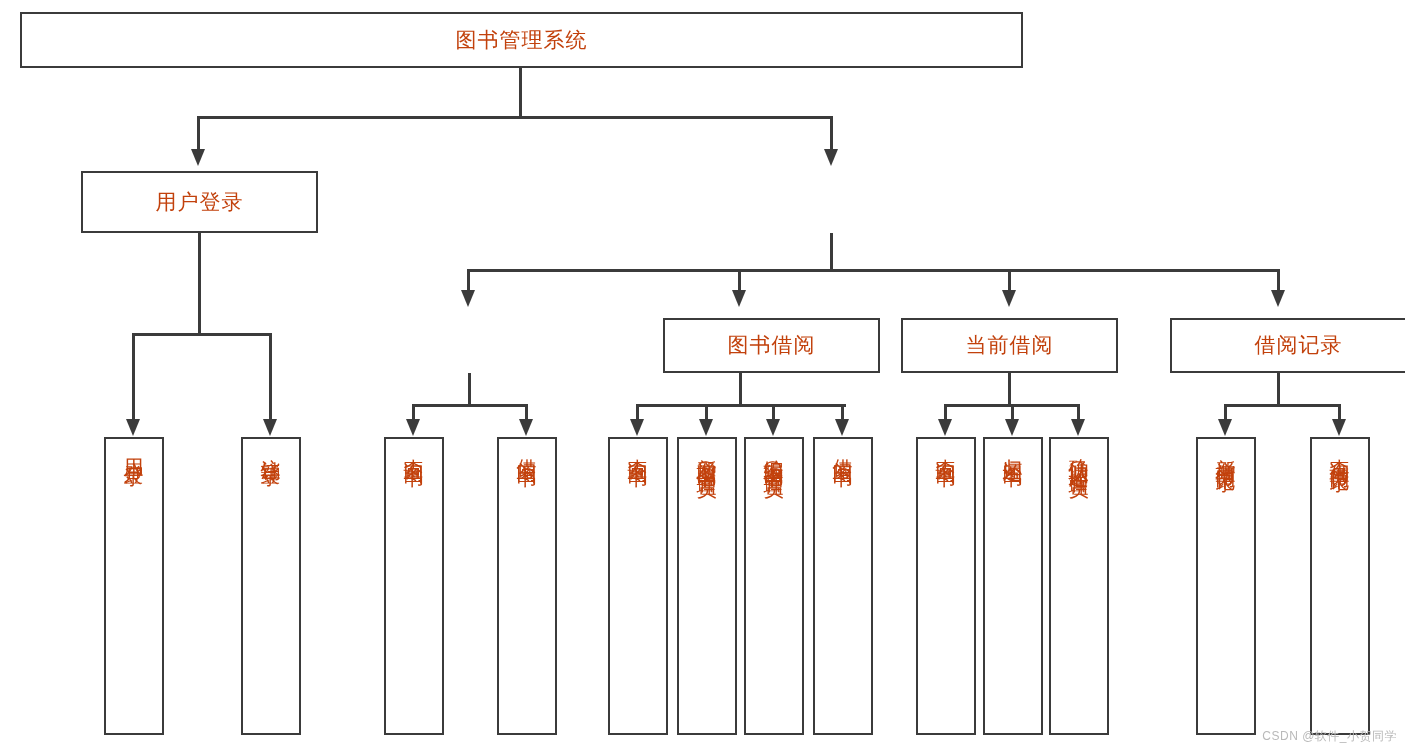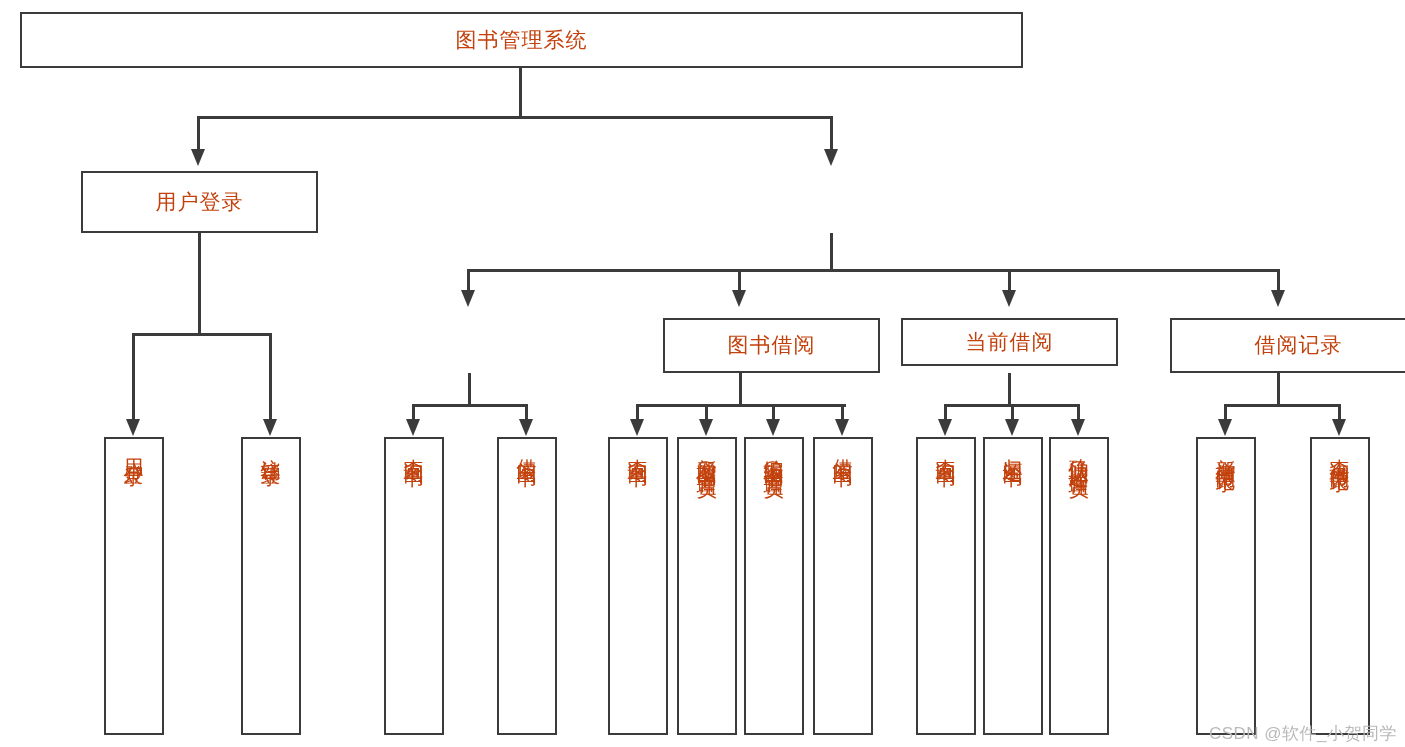--- a/index.html
+++ b/index.html
@@ -69,21 +69,21 @@
     width: 0;
     height: 0;
     border-left: 7px solid transparent;
     border-right: 7px solid transparent;
     border-top: 17px solid #3b3b3b;
   }
   .watermark {
     position: absolute;
     right: 8px;
     bottom: 2px;
-    font-size: 17px;
+    font-size: 12px;
     color: #b9b9b9;
     white-space: nowrap;
     letter-spacing: 0.5px;
     pointer-events: none;
   }
 </style>
 </head>
 <body>
 
 <div id="canvas">
@@ -117,21 +117,21 @@
   <div class="ln v" style="left:738px; top:269px; height:22px;"></div>
   <div class="arrowhead" style="left:732px; top:290px;"></div>
   <div class="ln v" style="left:1008px; top:269px; height:22px;"></div>
   <div class="arrowhead" style="left:1002px; top:290px;"></div>
   <div class="ln v" style="left:1277px; top:269px; height:22px;"></div>
   <div class="arrowhead" style="left:1271px; top:290px;"></div>
 
   <div class="node horiz" style="left:656px; top:318px; width:217px; height:55px;margin-left:7px;">
     <span class="label">图书借阅</span>
   </div>
-  <div class="node horiz" style="left:901px; top:318px; width:217px; height:48px;">
+  <div class="node horiz" style="left:901px; top:318px; width:217px; height:55px;">
     <span class="label">当前借阅</span>
   </div>
   <div class="node horiz" style="left:1170px; top:318px; width:257px; height:55px;">
     <span class="label">借阅记录</span>
   </div>
 
   <div class="ln v" style="left:468px; top:373px; height:33px;"></div>
   <div class="ln h" style="left:412px; top:404px; width:116px;"></div>
   <div class="ln v" style="left:412px; top:404px; height:17px;"></div>
   <div class="arrowhead" style="left:406px; top:419px;"></div>

